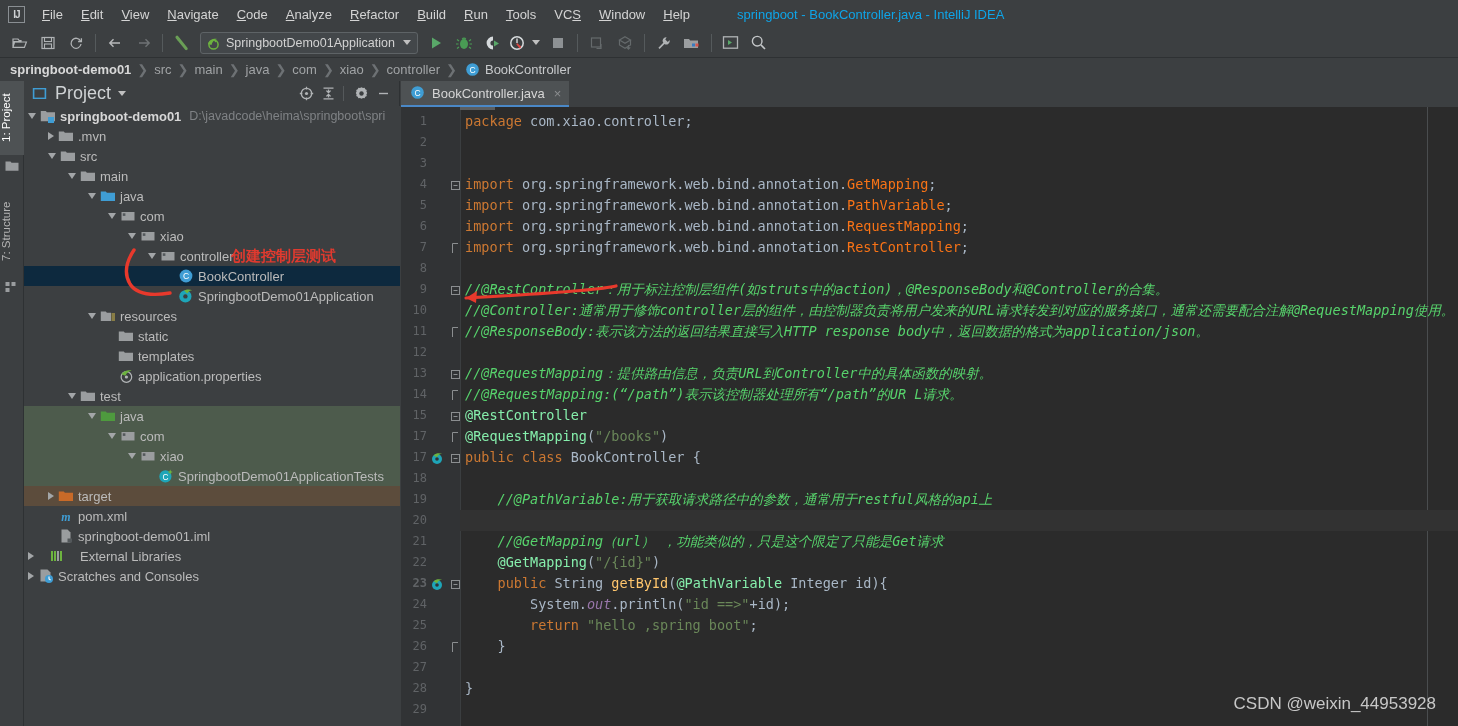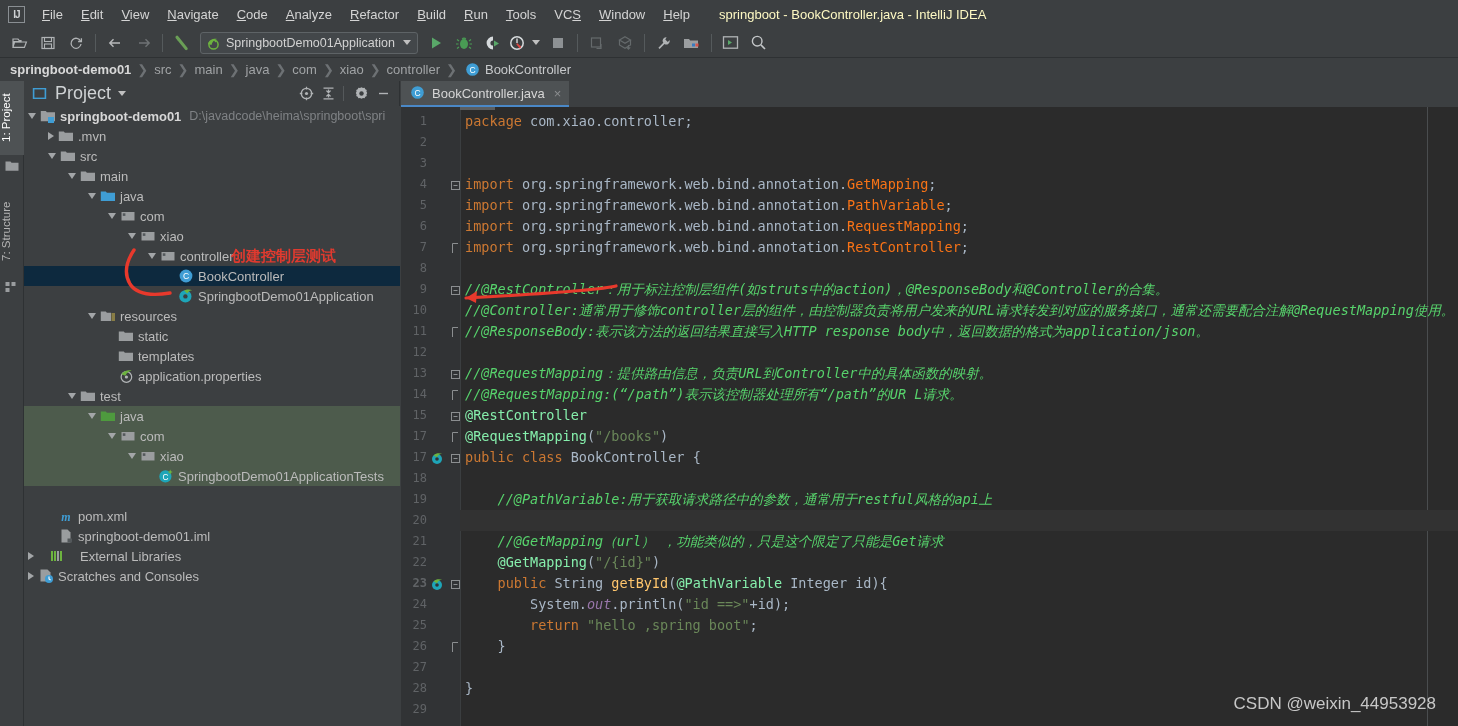--- a/index.html
+++ b/index.html
@@ -34,22 +34,22 @@
     margin: 0 8px 0 4px;
     letter-spacing: -1px;
   }
   .menu-item {
     font-size: 13px; color: #d4d4d4;
     padding: 3px 9px;
     cursor: default; white-space: nowrap;
   }
   .menu-item u { text-decoration: underline; }
   .win-title {
-    font-size: 13px; color: #fef9c3;
-    margin-left: 20px; white-space: nowrap;
+    font-size: 13px; color: #0ea5e9;
+    margin-left: 38px; white-space: nowrap;
   }
 
   
   .toolbar {
     position: absolute; left: 0; top: 28px;
     width: 1458px; height: 30px;
     background: #3c3f41;
     display: flex; align-items: center;
     padding-left: 6px;
     border-bottom: 1px solid #2e3133;
@@ -677,20 +677,27 @@
         </div>
         <div class="trow hl-green" style="top: 360px; padding-left: 124px; position: absolute; left: 0px; width: 376px;">
           <span class="arrow-spacer"></span>
           <span class="ico"><svg width="16" height="16" viewBox="0 0 16 16">
               <circle cx="7.4" cy="8.4" r="6.1" fill="#1ea5b8"></circle>
               <text x="7.4" y="11.6" font-size="8.3" fill="#fff" text-anchor="middle" font-family="Liberation Sans, sans-serif">C</text>
               <path d="M12.2 1.5 13 3.3 14.8 4 13 4.8 12.2 6.6 11.5 4.8 9.7 4 11.5 3.3z" fill="#6db33f"></path>
             </svg></span>
           <span class="tlabel">SpringbootDemo01ApplicationTests</span>
         </div>
+        <div class="trow hl-brown" style="top: 380px; padding-left: 24px; position: absolute; left: 0px; width: 376px;">
+          <span class="arrow-r"></span>
+          <span class="ico"><svg width="16" height="16" viewBox="0 0 16 16">
+              <path d="M0.8 3.4h5l1.1 1.3H15v8.4H0.8z" fill="#c96a28"></path>
+            </svg></span>
+          <span class="tlabel">target</span>
+        </div>
         <div class="trow" style="top: 400px; padding-left: 24px; position: absolute; left: 0px; width: 376px;">
           <span class="arrow-spacer"></span>
           <span class="ico"><svg width="16" height="16" viewBox="0 0 16 16">
               <text x="8" y="12.5" font-size="12" fill="#3f9dd4" text-anchor="middle" font-style="italic" font-weight="bold" font-family="Liberation Serif, serif">m</text>
             </svg></span>
           <span class="tlabel">pom.xml</span>
         </div>
         <div class="trow" style="top: 420px; padding-left: 24px; position: absolute; left: 0px; width: 376px;">
           <span class="arrow-spacer"></span>
           <span class="ico"><svg width="16" height="16" viewBox="0 0 16 16">

